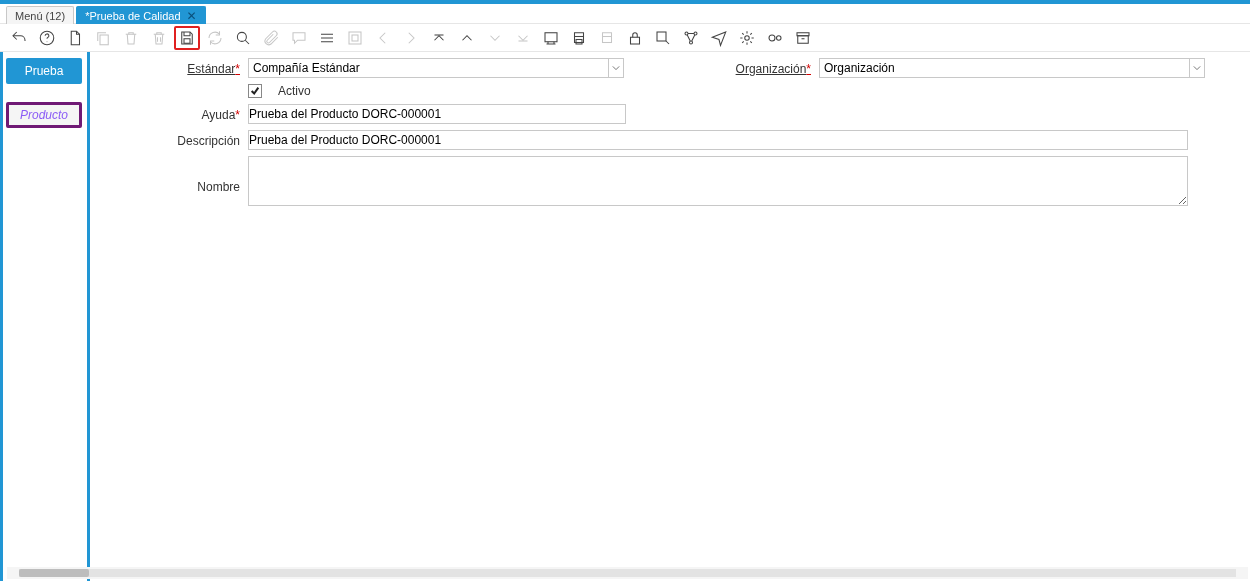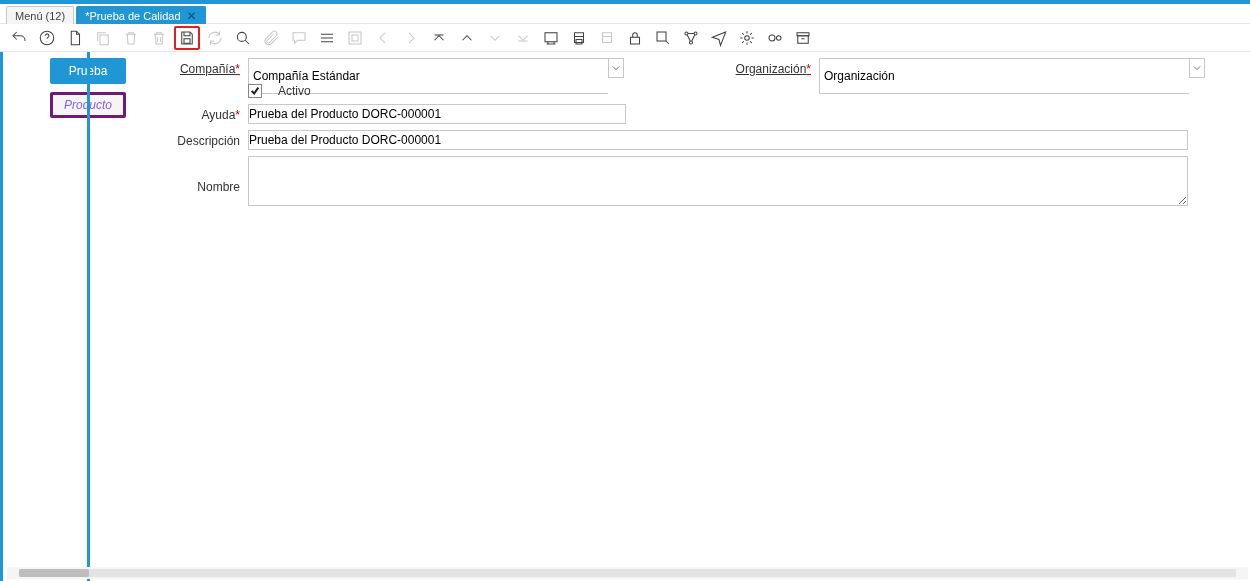--- a/index.html
+++ b/index.html
@@ -93,22 +93,21 @@
     top: 52px; left: 0; right: 0; bottom: 0;
     background: #fff;
     border-left: 3px solid var(--blue);
   }
   .side {
     position: absolute;
     left: 3px; top: 6px;
     width: 76px;
     display: flex;
     flex-direction: column;
-    gap: 8px;
-    margin-left: 44px;
+    gap: 18px;
   }
   .sidetab {
     height: 26px;
     display: flex;
     align-items: center;
     justify-content: center;
     font-size: 12px;
     border-radius: 2px;
     cursor: pointer;
   }
@@ -151,21 +150,21 @@
   .combo {
     display: flex;
     align-items: stretch;
     height: 20px;
   }
   .combo input {
     border: 1px solid var(--border);
     border-right: none;
     padding: 7px 4px;
     font-size: 12px;
-    height: 36px;
+    height: 20px;
     outline: none;
   }
   .combo .dd {
     width: 16px;
     border: 1px solid var(--border);
     display: flex;
     align-items: center;
     justify-content: center;
     background: #fff;
     cursor: pointer;
@@ -421,21 +420,21 @@
     <div class="sidetab inactive">
       <span>Producto</span>
     </div>
   </div>
 
   <div class="vline"></div>
 
   <div class="form">
 
     <div class="row">
-      <div class="lbl underline"><span>Compañía</span><span class="req">*</span></div>
+      <div class="lbl underline"><span>Estándar</span><span class="req">*</span></div>
       <div class="ctrl">
         <div class="combo">
           <input type="text" style="width: 360px;" value="Compañía Estándar">
           <div class="dd">
               <svg viewBox="0 0 10 10">
                 <path d="M1 3l4 4 4-4" fill="none"></path>
               </svg>
             </div>
         </div>
       </div>

